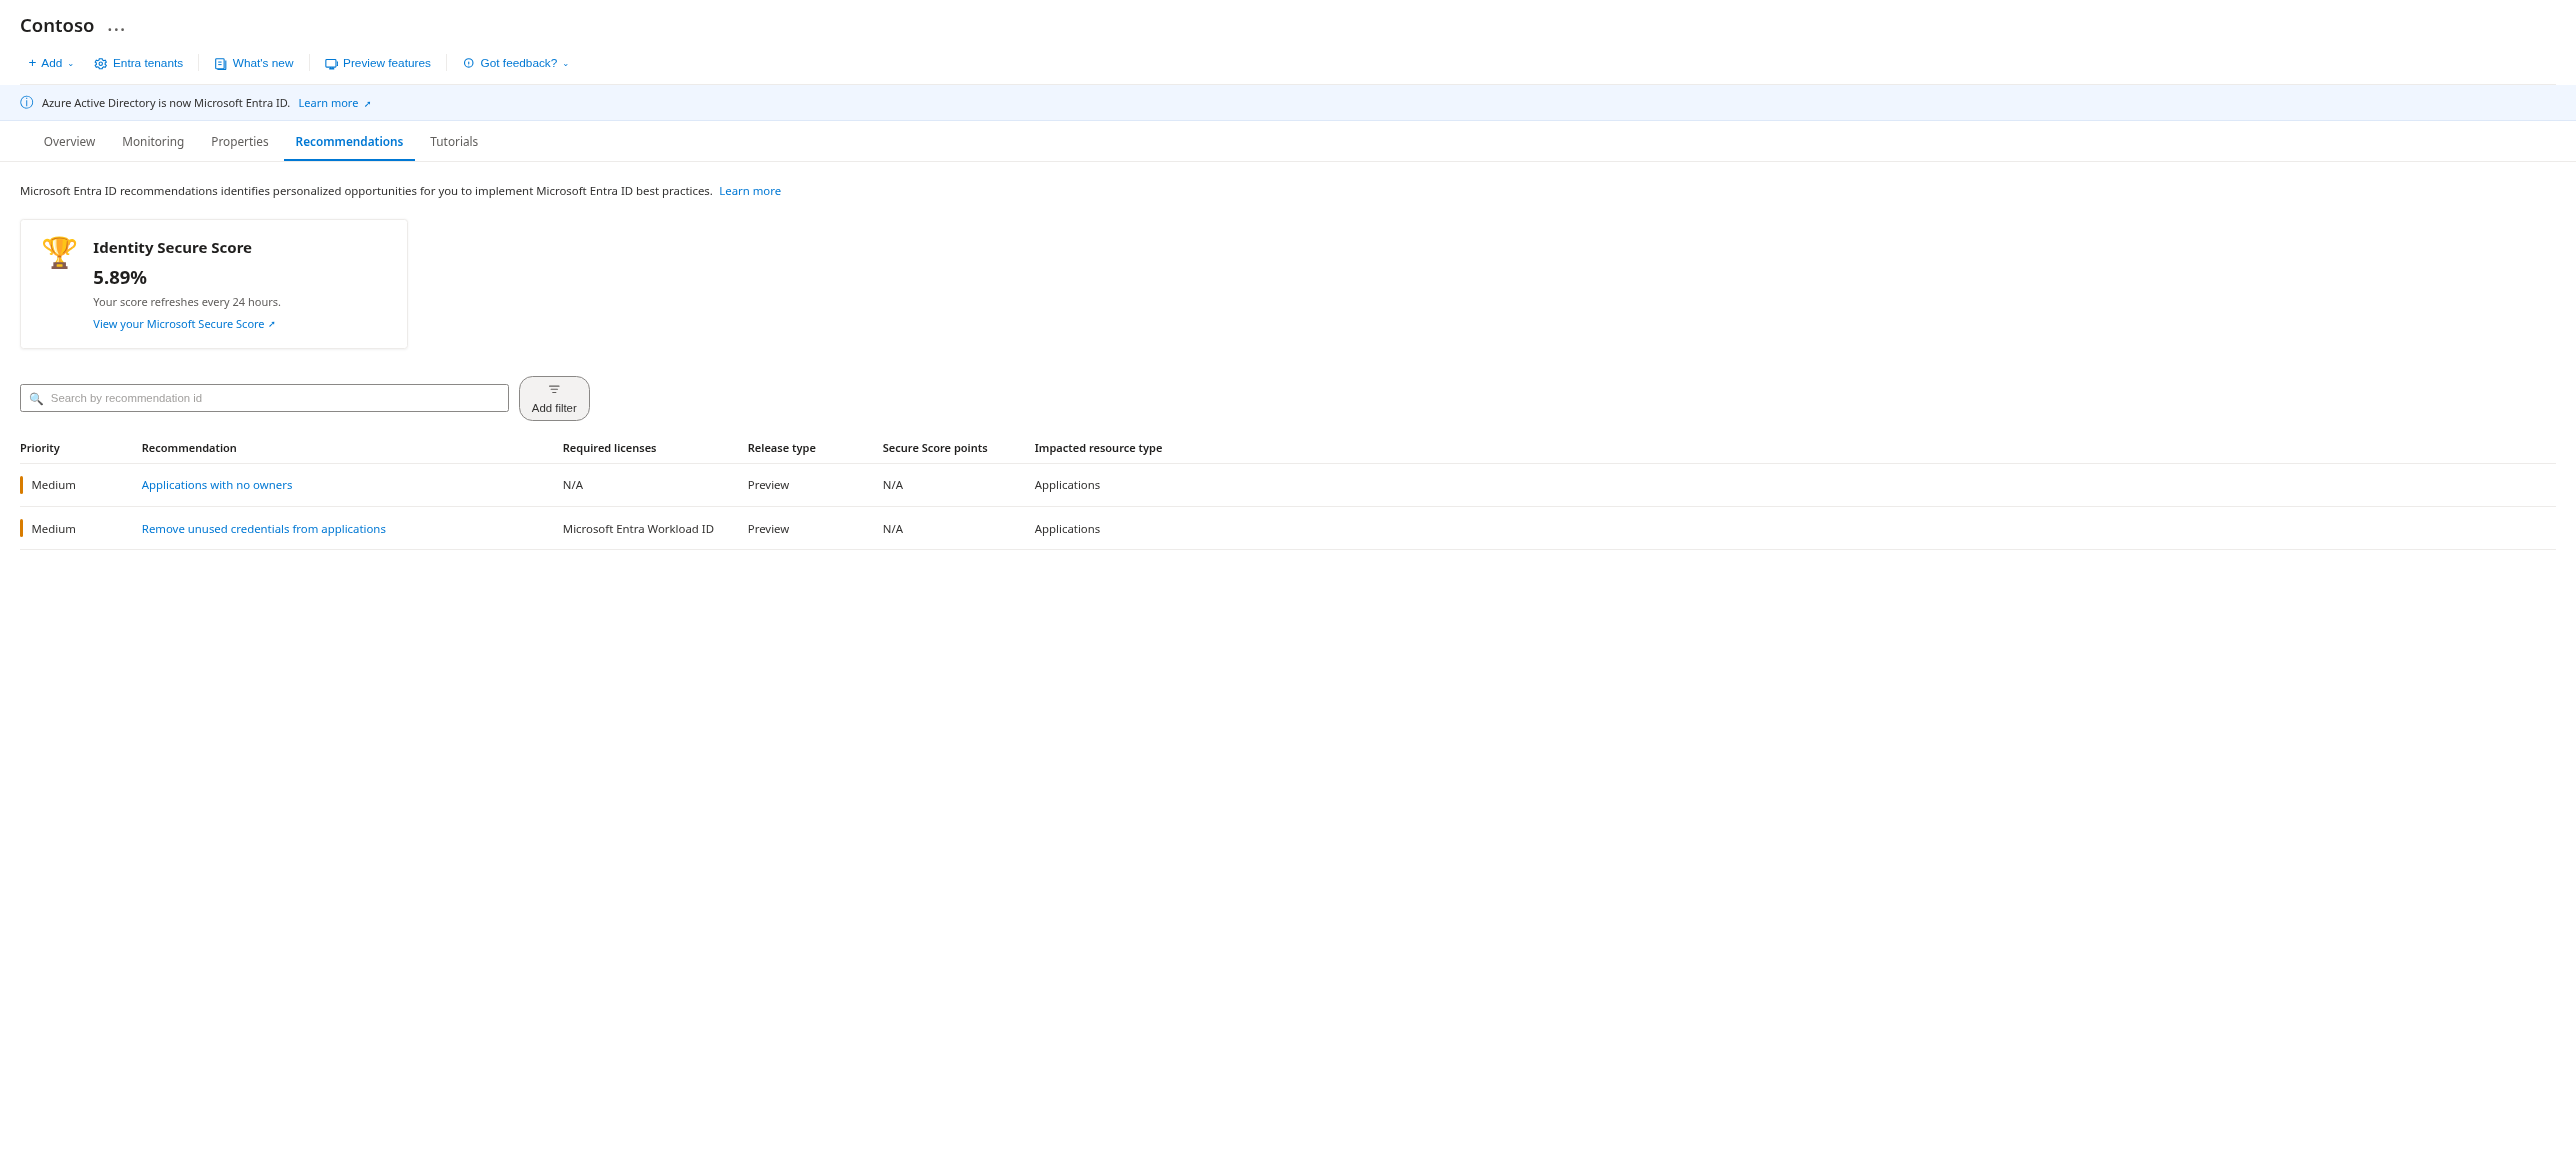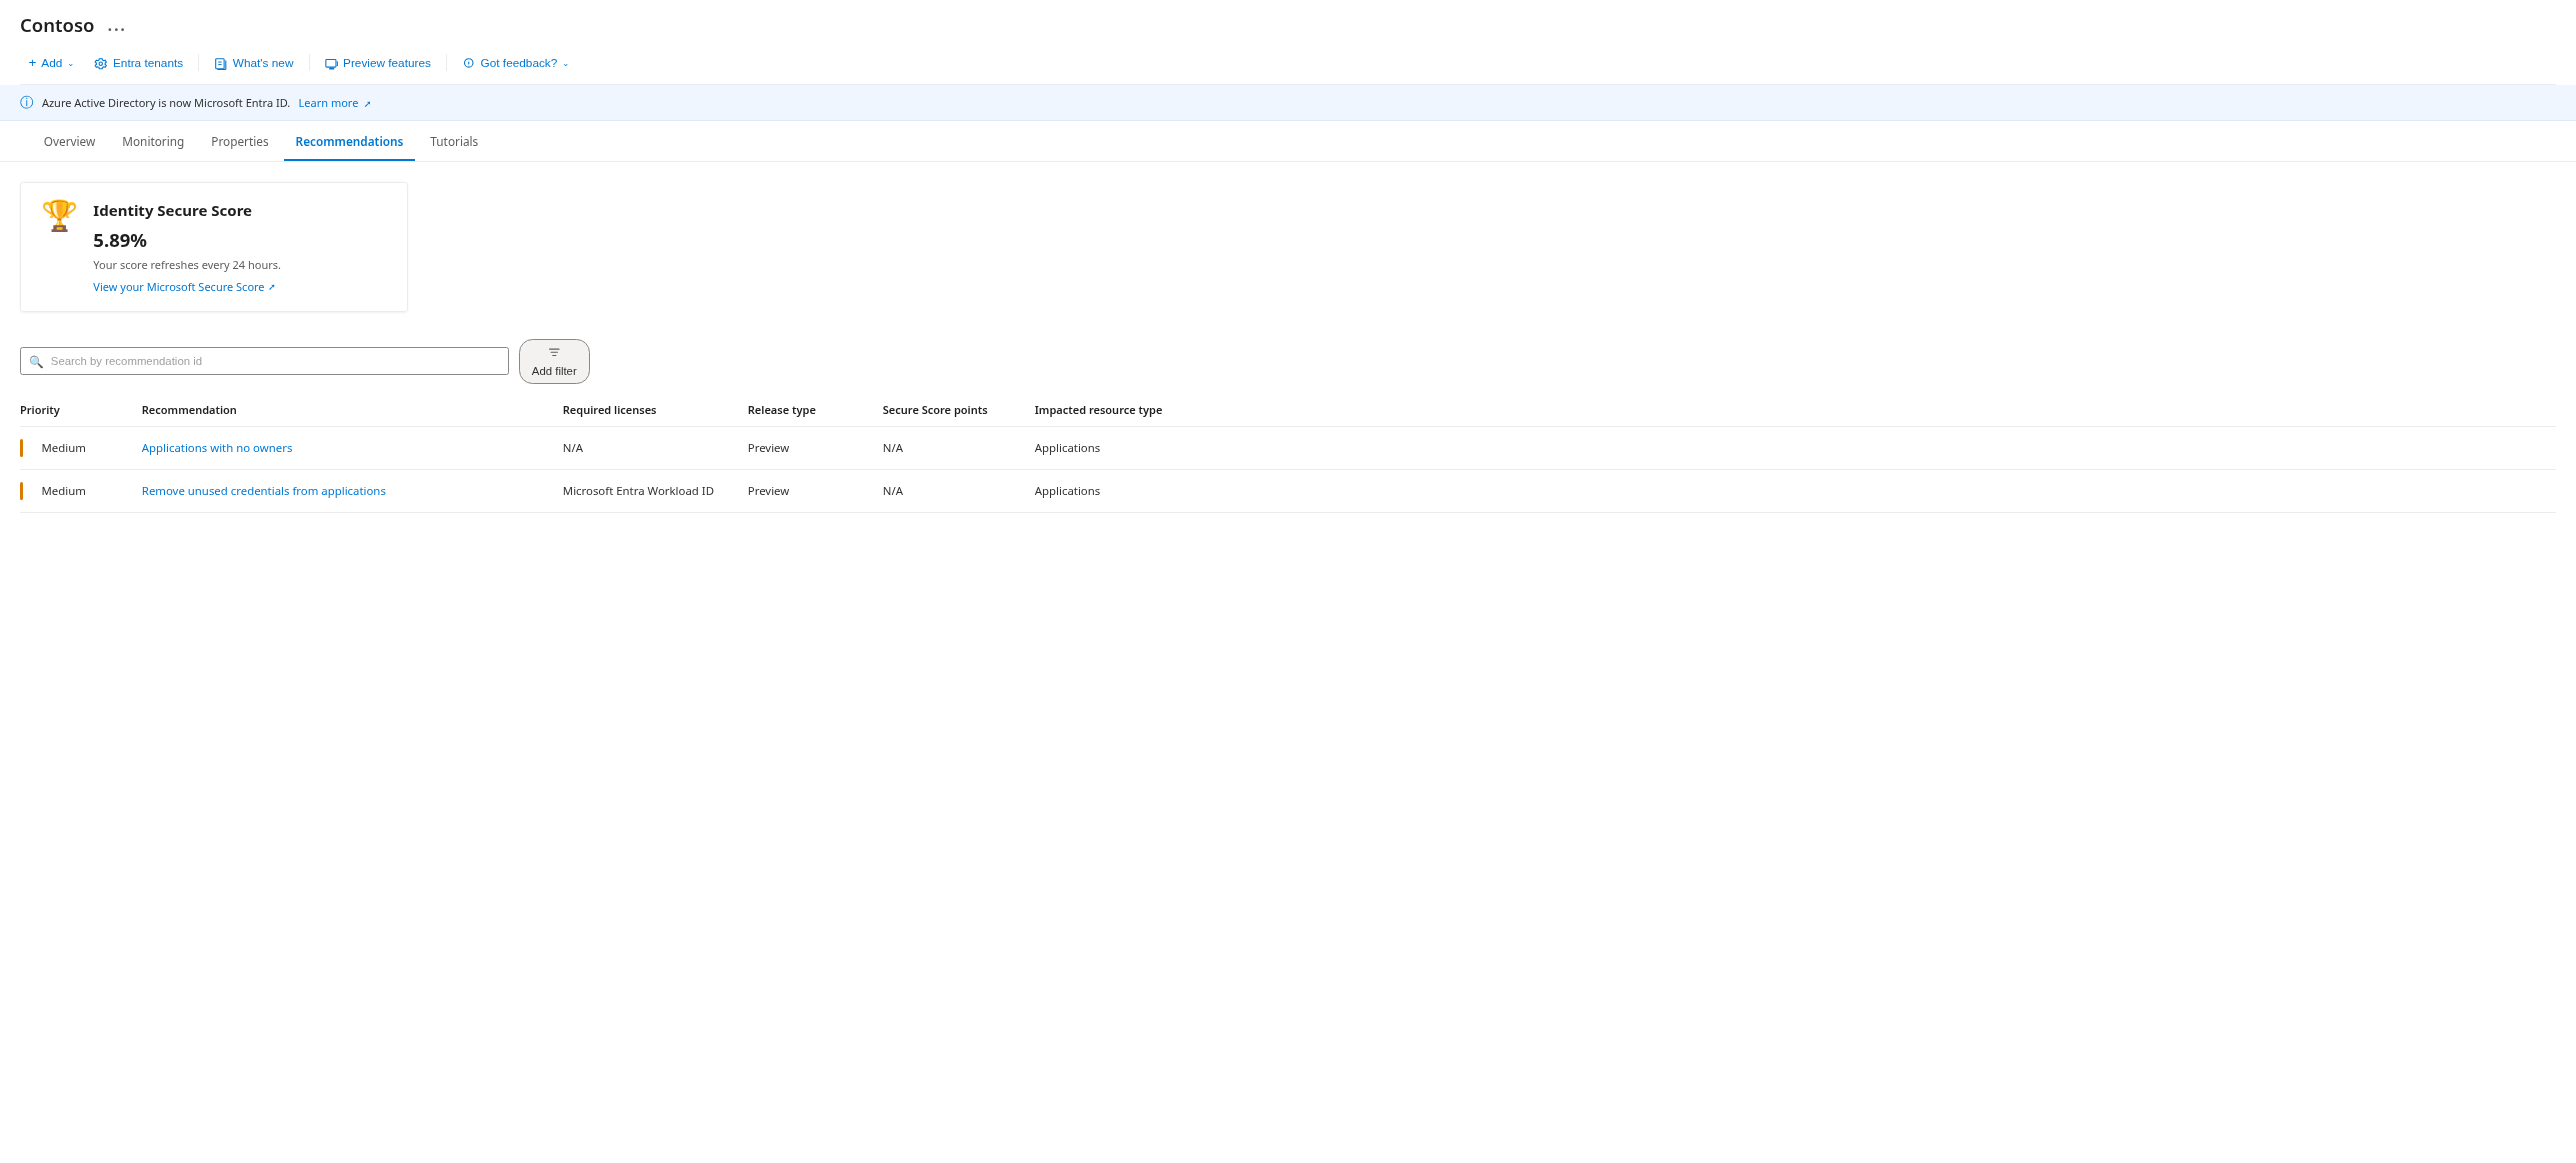--- a/index.html
+++ b/index.html
@@ -233,21 +233,21 @@
       font-size: 11.4px;
       color: #323130;
       border-bottom: 0.8px solid #edebe9;
       vertical-align: middle;
     }
     .rec-table td:first-child { padding-left: 0; }
 
     .priority-cell {
       display: flex;
       align-items: center;
-      gap: 19px;
+      gap: 9px;
     }
     .priority-bar {
       width: 2.5px;
       height: 18.5px;
       background: #d87c00;
       border-radius: 1.7px;
     }
     .priority-label {
       font-size: 11.4px;
       color: #323130;
@@ -343,20 +343,26 @@
 <div class="tabs">
   <a class="tab">Overview</a>
   <a class="tab">Monitoring</a>
   <a class="tab">Properties</a>
   <a class="tab active">Recommendations</a>
   <a class="tab">Tutorials</a>
 </div>
 
 <div class="main">
 
+  <p class="description">
+    <span>Microsoft Entra ID recommendations identifies personalized opportunities for you to implement Microsoft Entra ID best practices.</span>
+    <a class="info-link" style="margin-left:3.4px;">
+      <span>Learn more</span>
+    </a>
+  </p>
 
   <div class="score-card">
     <div class="trophy-icon">🏆</div>
     <div class="score-info">
       <h3>Identity Secure Score</h3>
       <div class="score-value">5.89%</div>
       <div class="score-refresh">Your score refreshes every 24 hours.</div>
       <a class="score-link">
         <span>View your Microsoft Secure Score</span>
         <span style="font-size:9.3px;">➚</span>

